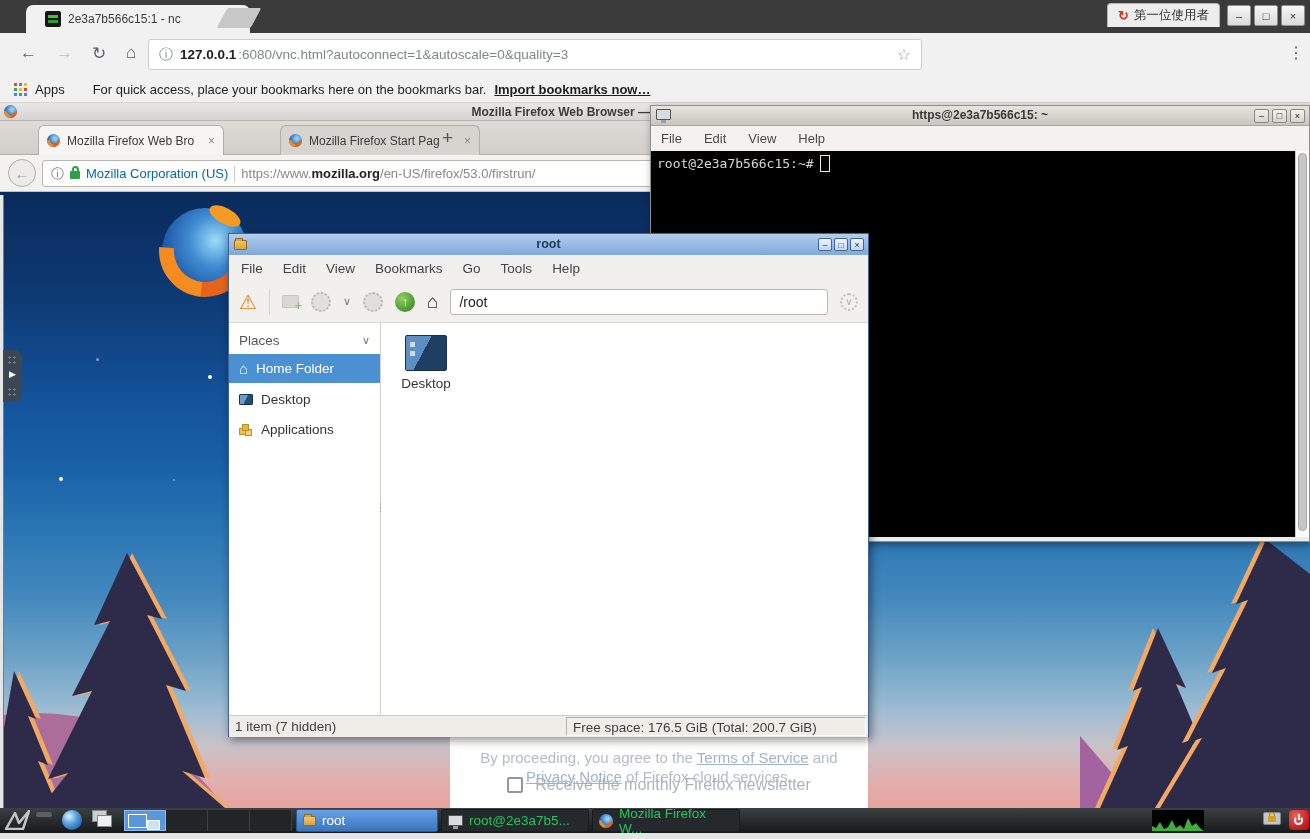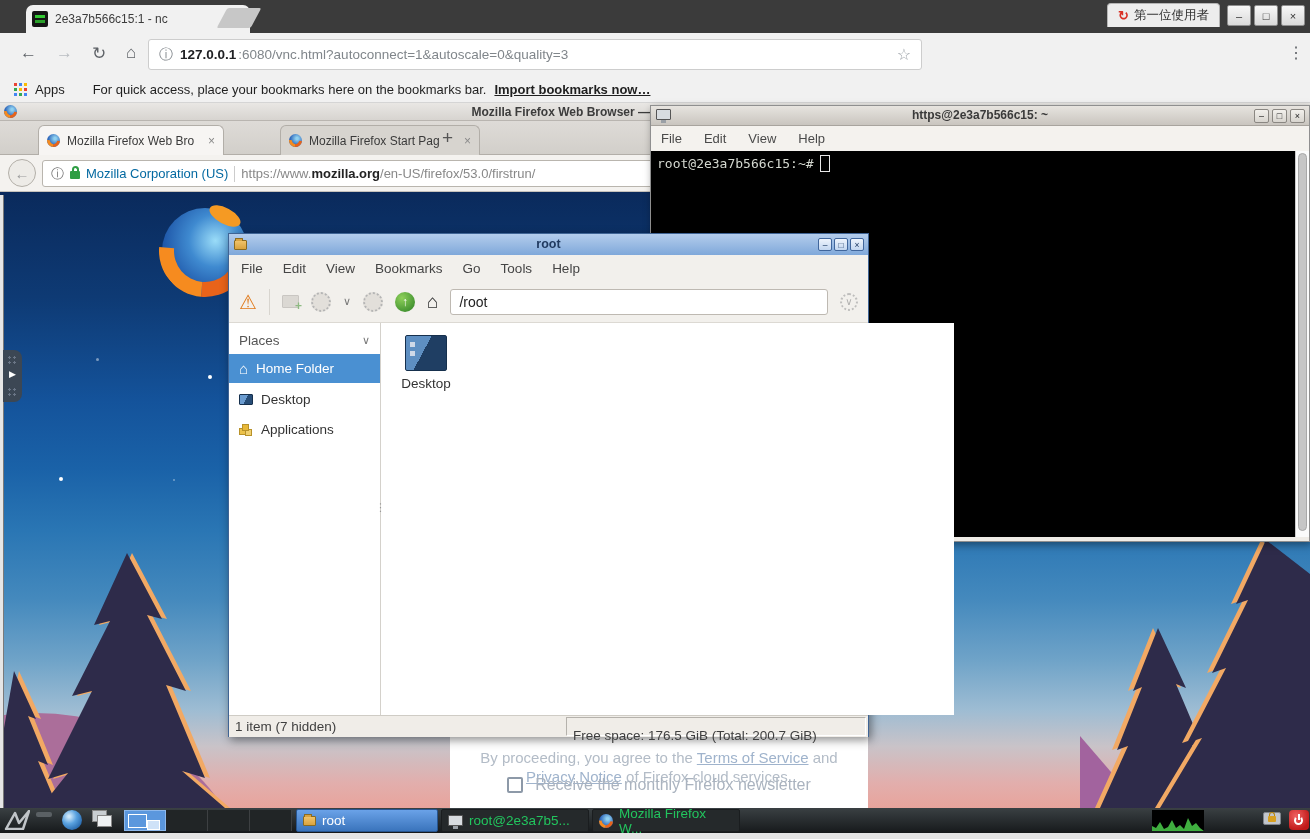--- a/index.html
+++ b/index.html
@@ -2,21 +2,21 @@
 <html><head>
 <meta charset="utf-8">
 <style>
   html,body{margin:0;padding:0;background:#fff;}
   #root{position:relative;width:1310px;height:839px;overflow:hidden;
         font-family:"Liberation Sans",sans-serif;background:#e8e8e8;}
 
   
   .chrome-top{position:absolute;left:0;top:0;width:1310px;height:33px;background:#3b3b3b;}
   .ctab{position:absolute;left:26px;top:5px;width:224px;height:28px;background:#f1f1f1;
-        border-radius:7px 7px 0 0;display:flex;align-items:center;padding:0 6px;box-sizing:border-box;}
+        border-radius:7px 7px 0 0;display:flex;align-items:center;padding:0 19px;box-sizing:border-box;}
   .ctab-fav{width:16px;height:16px;background:#161616;border-radius:2px;position:relative;flex:none;}
   .ctab-fav::after{content:"";position:absolute;left:3px;top:4px;width:10px;height:3px;background:#34c934;}
   .ctab-fav::before{content:"";position:absolute;left:3px;top:9px;width:10px;height:3px;background:#2ba12b;}
   .ctab-title{font-size:12px;color:#3c3c3c;margin-left:7px;white-space:nowrap;overflow:hidden;width:128px;}
   .ctab-close{margin-left:auto;color:#7a7a7a;font-size:13px;line-height:13px;cursor:default;}
   .cnewtab{position:absolute;left:222px;top:8px;width:34px;height:20px;background:#c7c7c7;
            transform:skewX(-28deg);border-radius:2px;}
   .cprofile{position:absolute;right:90px;top:3px;height:23px;background:#ededed;border:1px solid #b5b5b5;
             border-bottom:none;border-radius:4px 4px 0 0;display:flex;align-items:center;gap:5px;
             padding:0 10px;font-size:12.5px;color:#333;}
@@ -175,21 +175,21 @@
   .tb-up{width:20px;height:20px;border-radius:50%;background:radial-gradient(circle at 35% 30%,#8ed05a,#3e8f2e 80%);
       color:#fff;font-size:12px;font-weight:bold;display:flex;align-items:center;justify-content:center;}
   .tb-home{color:#333;font-size:19px;}
   .fm-path{flex:1;height:26px;background:#fff;border:1px solid #beb9b2;border-radius:3px;
       font-size:14px;color:#222;padding:0 8px;font-family:"Liberation Sans",sans-serif;box-sizing:border-box;}
   .tb-newtab{width:17px;height:13px;background:#c9c6c0;border:1px solid #a8a5a0;border-radius:1px;
       position:relative;opacity:.55;box-sizing:border-box;}
   .tb-newtab::after{content:"+";position:absolute;right:-4px;bottom:-6px;color:#3e8f2e;font-size:12px;font-weight:bold;}
   .tb-jump{width:18px;height:18px;border:2px dotted #adadad;border-radius:50%;color:#999;font-size:10px;
       display:flex;align-items:center;justify-content:center;opacity:.75;box-sizing:border-box;}
-  .fm-body{position:absolute;left:0;top:89px;width:725px;height:392px;background:#fff;}
+  .fm-body{position:absolute;left:0;top:89px;width:639px;height:392px;background:#fff;}
   .fm-side{position:absolute;left:0;top:0;width:152px;height:100%;background:#fff;border-right:1px solid #d4d1cb;box-sizing:border-box;}
   .places-hdr{position:absolute;left:0;top:4px;width:100%;height:26px;display:flex;align-items:center;
       padding:0 10px;box-sizing:border-box;font-size:13.5px;color:#555;}
   .places-chev{margin-left:auto;color:#777;font-size:11px;}
   .place{position:absolute;left:0;width:100%;height:29px;display:flex;align-items:center;gap:8px;
       padding-left:10px;box-sizing:border-box;font-size:13.5px;color:#333;}
   .place.sel{background:#4a90d2;color:#fff;}
   .mini-monitor{width:14px;height:11px;border:1px solid #16304d;border-radius:1px;
       background:linear-gradient(118deg,#6b9cd0 48%,#274d77 48%);box-sizing:border-box;}
   .apps-ico{width:14px;height:12px;position:relative;}
@@ -202,21 +202,21 @@
   .desk-ico{width:42px;height:36px;margin:0 auto;border:1px solid #16304d;border-radius:2px;
       background:linear-gradient(118deg,#5e8fc2 44%,#1f3e63 44%);position:relative;box-sizing:border-box;}
   .desk-ico::before{content:"";position:absolute;left:4px;top:6px;width:5px;height:5px;background:#cfd9e8;
       box-shadow:0 9px 0 #cfd9e8;}
   .desk-label{font-size:13.5px;color:#333;margin-top:5px;}
   .fm-status{position:absolute;left:0;top:481px;width:639px;height:22px;background:#f0ede8;
       border-top:1px solid #cfccc5;box-sizing:border-box;}
   .fm-status-left{position:absolute;left:6px;top:3px;font-size:13.5px;color:#3f3f3f;}
   .fm-status-right{position:absolute;right:2px;top:1px;bottom:1px;width:300px;
       border:1px solid;border-color:#b5b2ac #fff #fff #b5b2ac;font-size:13.5px;color:#3f3f3f;
-      padding:10px 0 0 6px;box-sizing:border-box;}
+      padding:2px 0 0 6px;box-sizing:border-box;}
 
   
   .taskbar{position:absolute;left:0;top:808px;width:1310px;height:25px;
       background:linear-gradient(#3a4043,#16191b);z-index:40;}
   .tb-ico{position:absolute;top:2px;}
   .lxde-logo{width:26px;height:20px;}
   .files-ico{width:20px;height:17px;background:#2f3436;border-radius:3px;position:relative;}
   .files-ico::before{content:"";position:absolute;left:2px;top:2px;width:16px;height:5px;background:#5a6064;border-radius:2px;}
   .globe-ico{width:20px;height:20px;border-radius:50%;
       background:radial-gradient(circle at 35% 32%,#cfe8fa 5%,#5aa2e0 40%,#2a6cb0 75%,#1a4f8a);}

